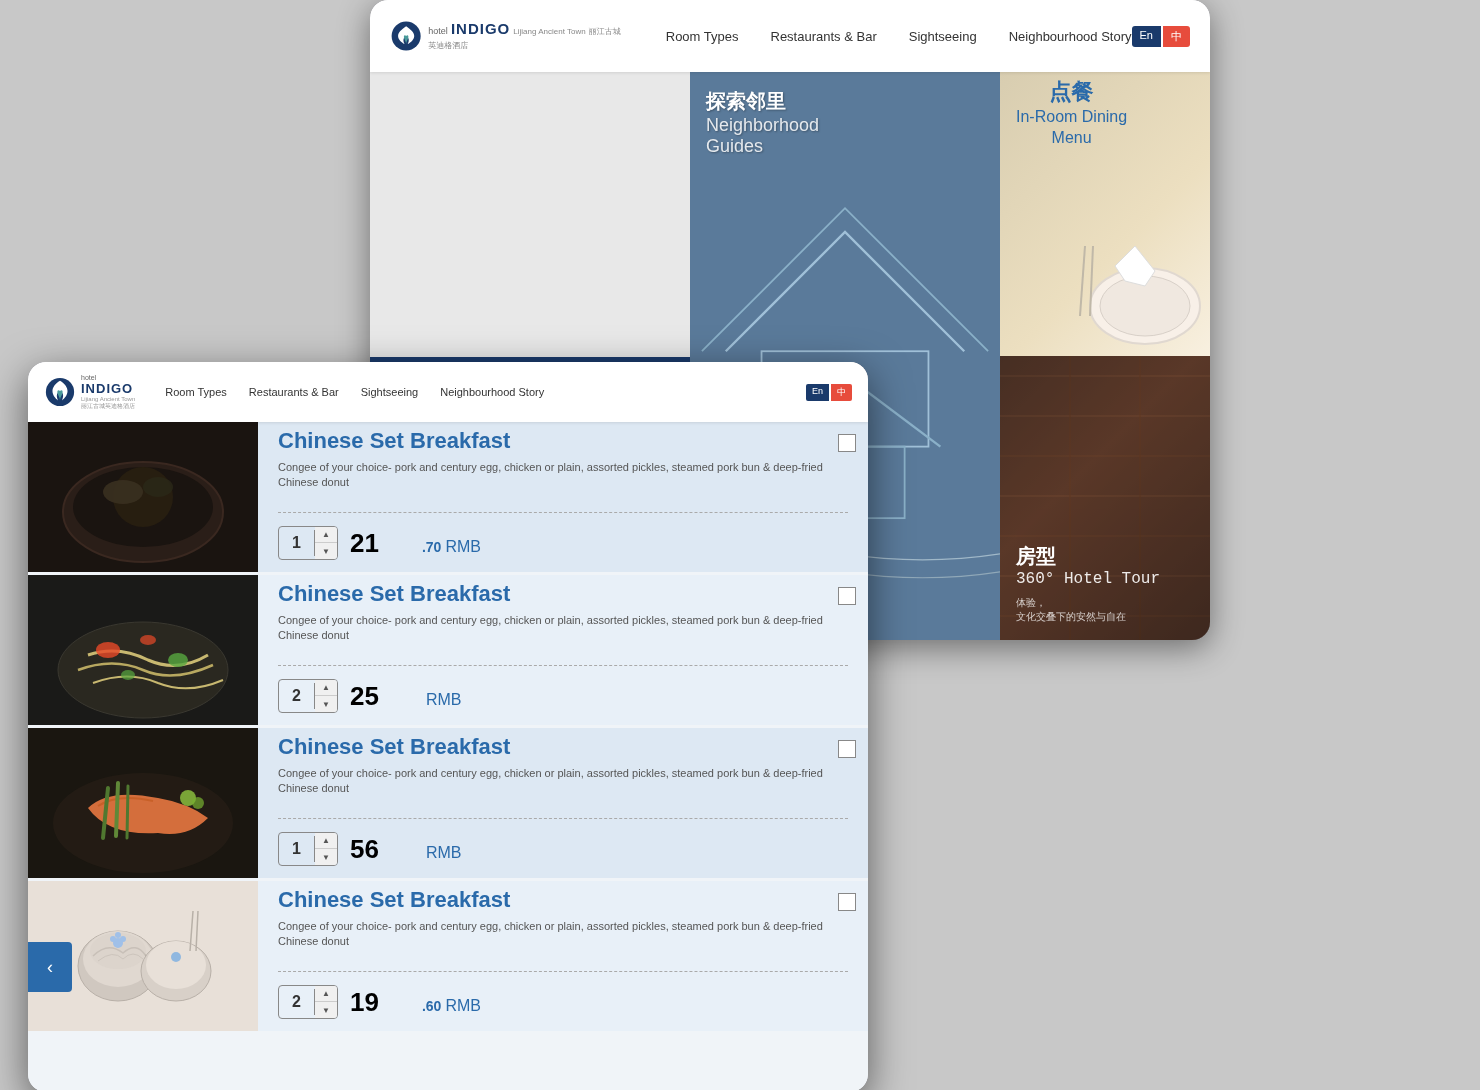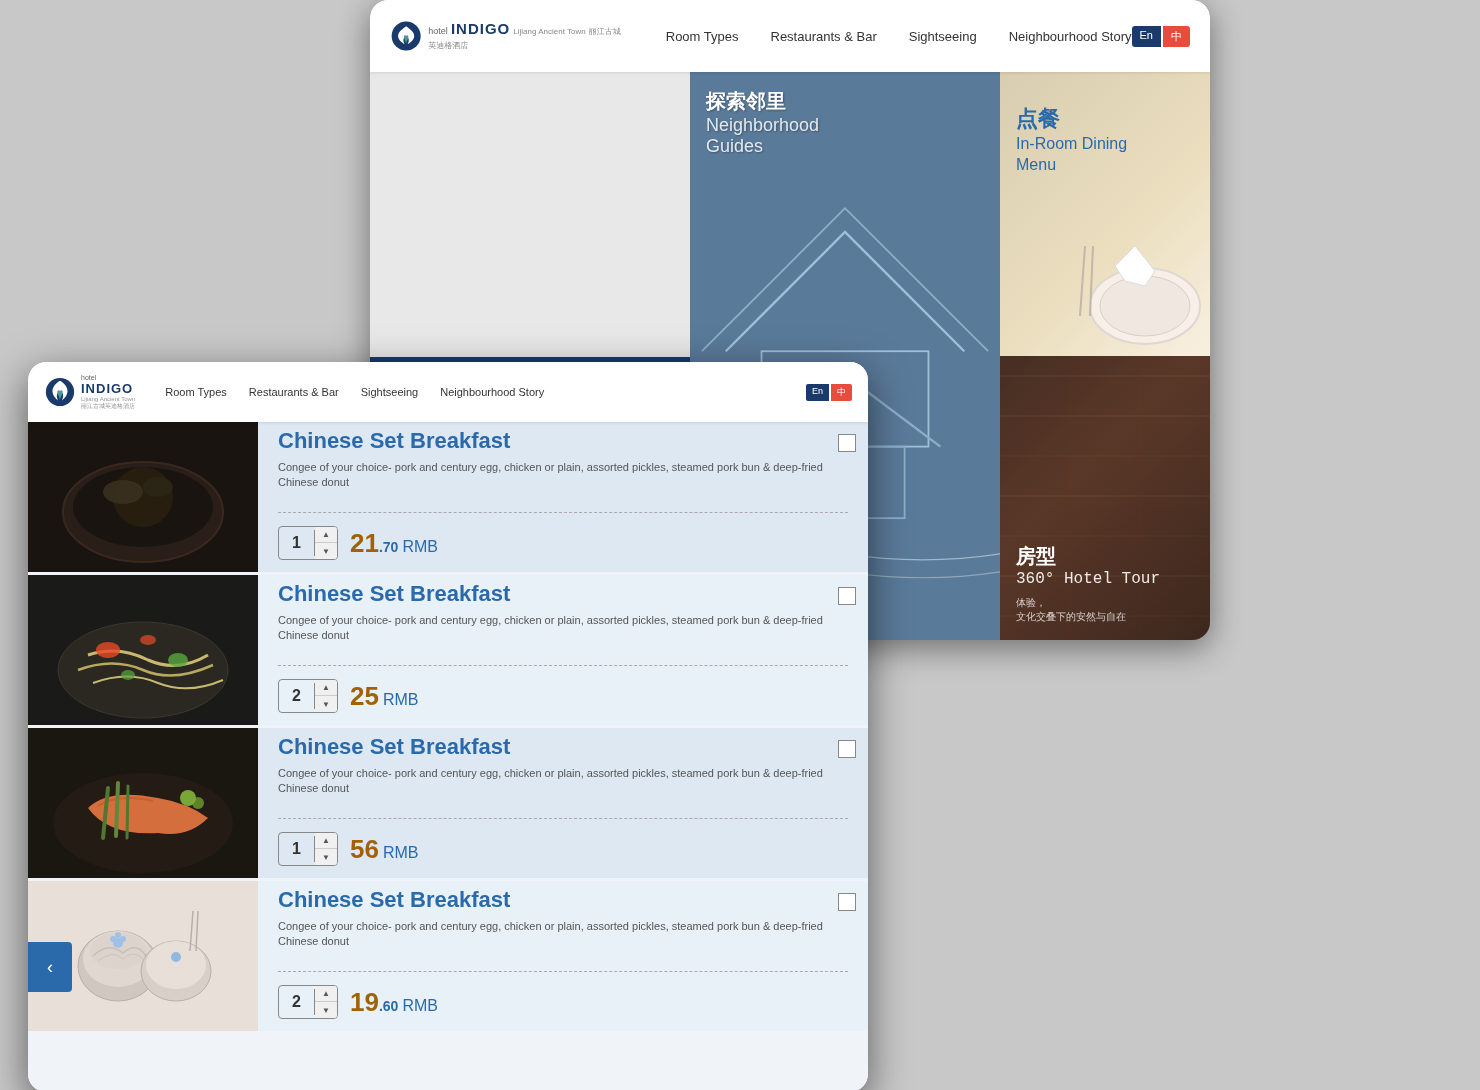--- a/index.html
+++ b/index.html
@@ -268,26 +268,27 @@
       color: #555;
       cursor: pointer;
       background: #f0f0f0;
     }
     .qty-arrow:first-child {
       border-bottom: 1px solid #ccc;
     }
     .price-main {
       font-size: 26px;
       font-weight: bold;
-      color: #a16207;
+      color: #000000;
     }
     .price-dec {
       font-size: 14px;
       font-weight: bold;
       color: #2a6aaa;
+      margin-left: 43px;
     }
     .price-currency {
       font-size: 16px;
       color: #2a6aaa;
       margin-left: 4px;
     }
     .menu-checkbox {
       position: absolute;
       top: 12px;
       right: 12px;
@@ -388,23 +389,24 @@
       position: absolute;
       bottom: 0;
       left: 0;
       right: 0;
       top: 0;
     }
 
     
     .dining-text {
       position: absolute;
-      top: 32px;
+      top: 5px;
       left: 16px;
       z-index: 5;
+      text-align: center;
     }
     .dining-zh {
       font-size: 22px;
       font-weight: bold;
       color: #2a6aaa;
       display: block;
     }
     .dining-en {
       font-size: 16px;
       color: #2a6aaa;

